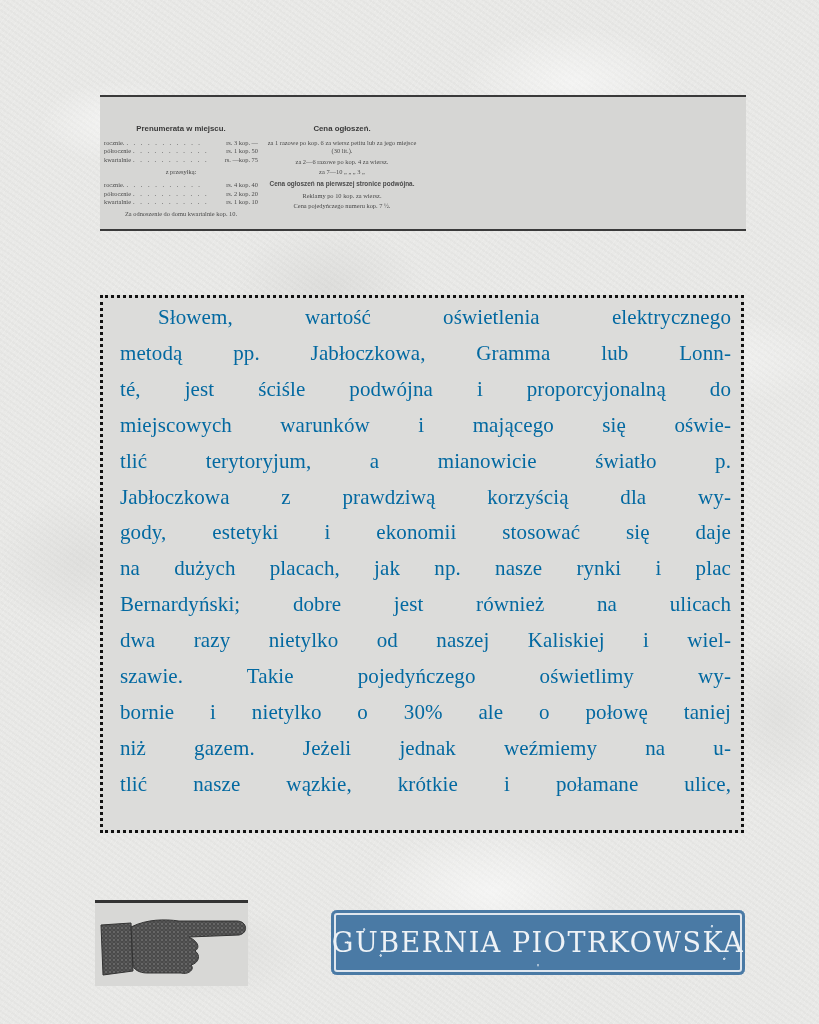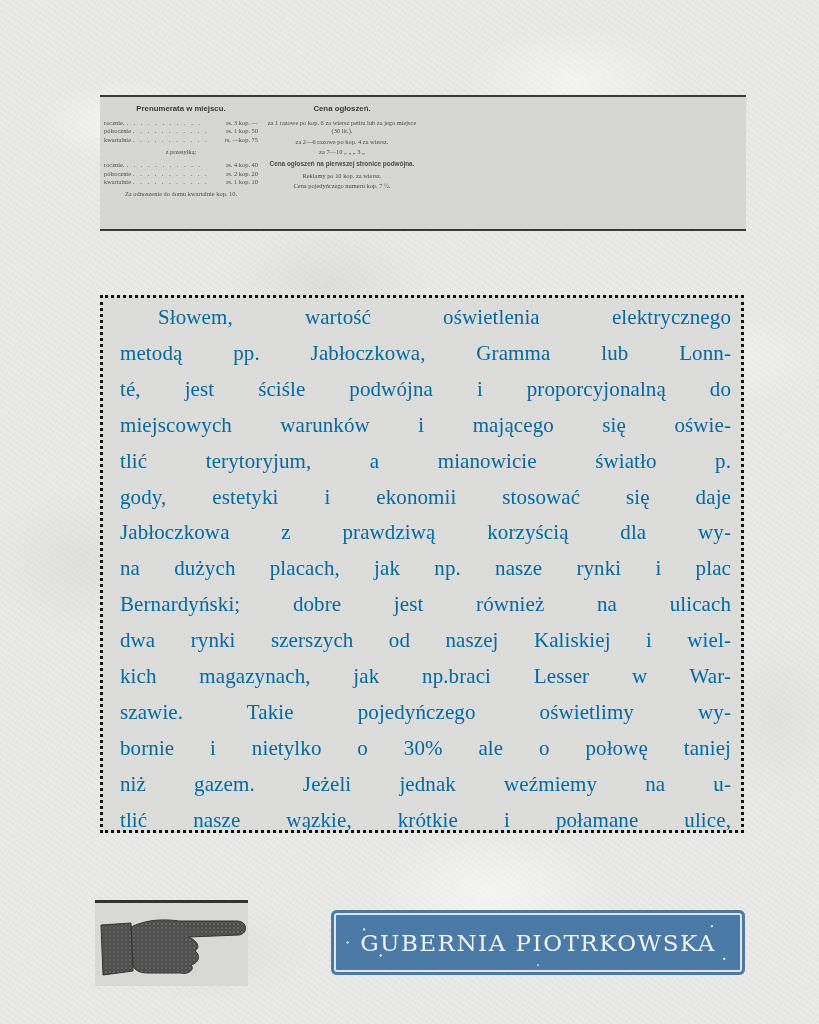--- a/index.html
+++ b/index.html
@@ -33,20 +33,21 @@
       display: flex;
       align-items: stretch;
     }
     .mast-col {
       width: 160px;
       padding: 6px 2px 0 4px;
       font-family: "Liberation Serif", serif;
       font-size: 6.4px;
       line-height: 8.6px;
       color: #4a4a4a;
+      margin-top: 20px;
     }
     .mast-col.right { width: 162px; text-align: center; }
     .mast-heading {
       font-family: "Liberation Sans", sans-serif;
       font-weight: bold;
       font-size: 7.8px;
       text-align: center;
       color: #3a3a3a;
       margin: 2px 0 5px;
     }
@@ -131,21 +132,21 @@
         radial-gradient(circle at 12% 70%, rgba(255,255,255,0.7) 0 1px, transparent 1.5px),
         radial-gradient(circle at 92% 25%, rgba(255,255,255,0.7) 0 1px, transparent 1.5px),
         radial-gradient(circle at 95% 75%, rgba(255,255,255,0.7) 0 1px, transparent 1.5px),
         radial-gradient(circle at 4% 50%, rgba(255,255,255,0.6) 0 1px, transparent 1.5px),
         radial-gradient(circle at 50% 85%, rgba(255,255,255,0.5) 0 1px, transparent 1.5px);
       pointer-events: none;
     }
     .banner-text {
       position: relative;
       font-family: "DejaVu Serif", serif;
-      font-size: 23px;
+      font-size: 27px;
       letter-spacing: 1.5px;
       color: #eef2f6;
       white-space: nowrap;
     }
   </style>
 </head>
 <body>
 
 <div class="masthead">
   <div class="mast-col left">
@@ -195,26 +196,25 @@
     <div class="mast-line">Cena pojedyńczego numeru kop. 7 ½.</div>
   </div>
 </div>
 
 <div class="article">
   <div class="article-line first">Słowem, wartość oświetlenia elektrycznego</div>
   <div class="article-line">metodą pp. Jabłoczkowa, Gramma lub Lonn-</div>
   <div class="article-line">té, jest ściśle podwójna i proporcyjonalną do</div>
   <div class="article-line">miejscowych warunków i mającego się oświe-</div>
   <div class="article-line">tlić terytoryjum, a mianowicie światło p.</div>
+  <div class="article-line">Jabłoczkowa z prawdziwą korzyścią dla wy-</div>
   <div class="article-line">gody, estetyki i ekonomii stosować się daje</div>
-  <div class="article-line">Jabłoczkowa z prawdziwą korzyścią dla wy-</div>
   <div class="article-line">na dużych placach, jak np. nasze rynki i plac</div>
   <div class="article-line">Bernardyński; dobre jest również na ulicach</div>
-  <div class="article-line">dwa rynki szerszych od naszej Kaliskiej i wiel-</div>
-  <div class="article-line">kich magazynach, jak np.braci Lesser w War-</div>
+  <div class="article-line">dwa razy nietylko od naszej Kaliskiej i wiel-</div>
   <div class="article-line">szawie. Takie pojedyńczego oświetlimy wy-</div>
   <div class="article-line">bornie i nietylko o 30% ale o połowę taniej</div>
   <div class="article-line">niż gazem. Jeżeli jednak weźmiemy na u-</div>
   <div class="article-line">tlić nasze wązkie, krótkie i połamane ulice,</div>
 
 </div>
 
 <div class="hand-box">
   <svg width="150" height="76" viewBox="0 0 150 76">
     <defs>

